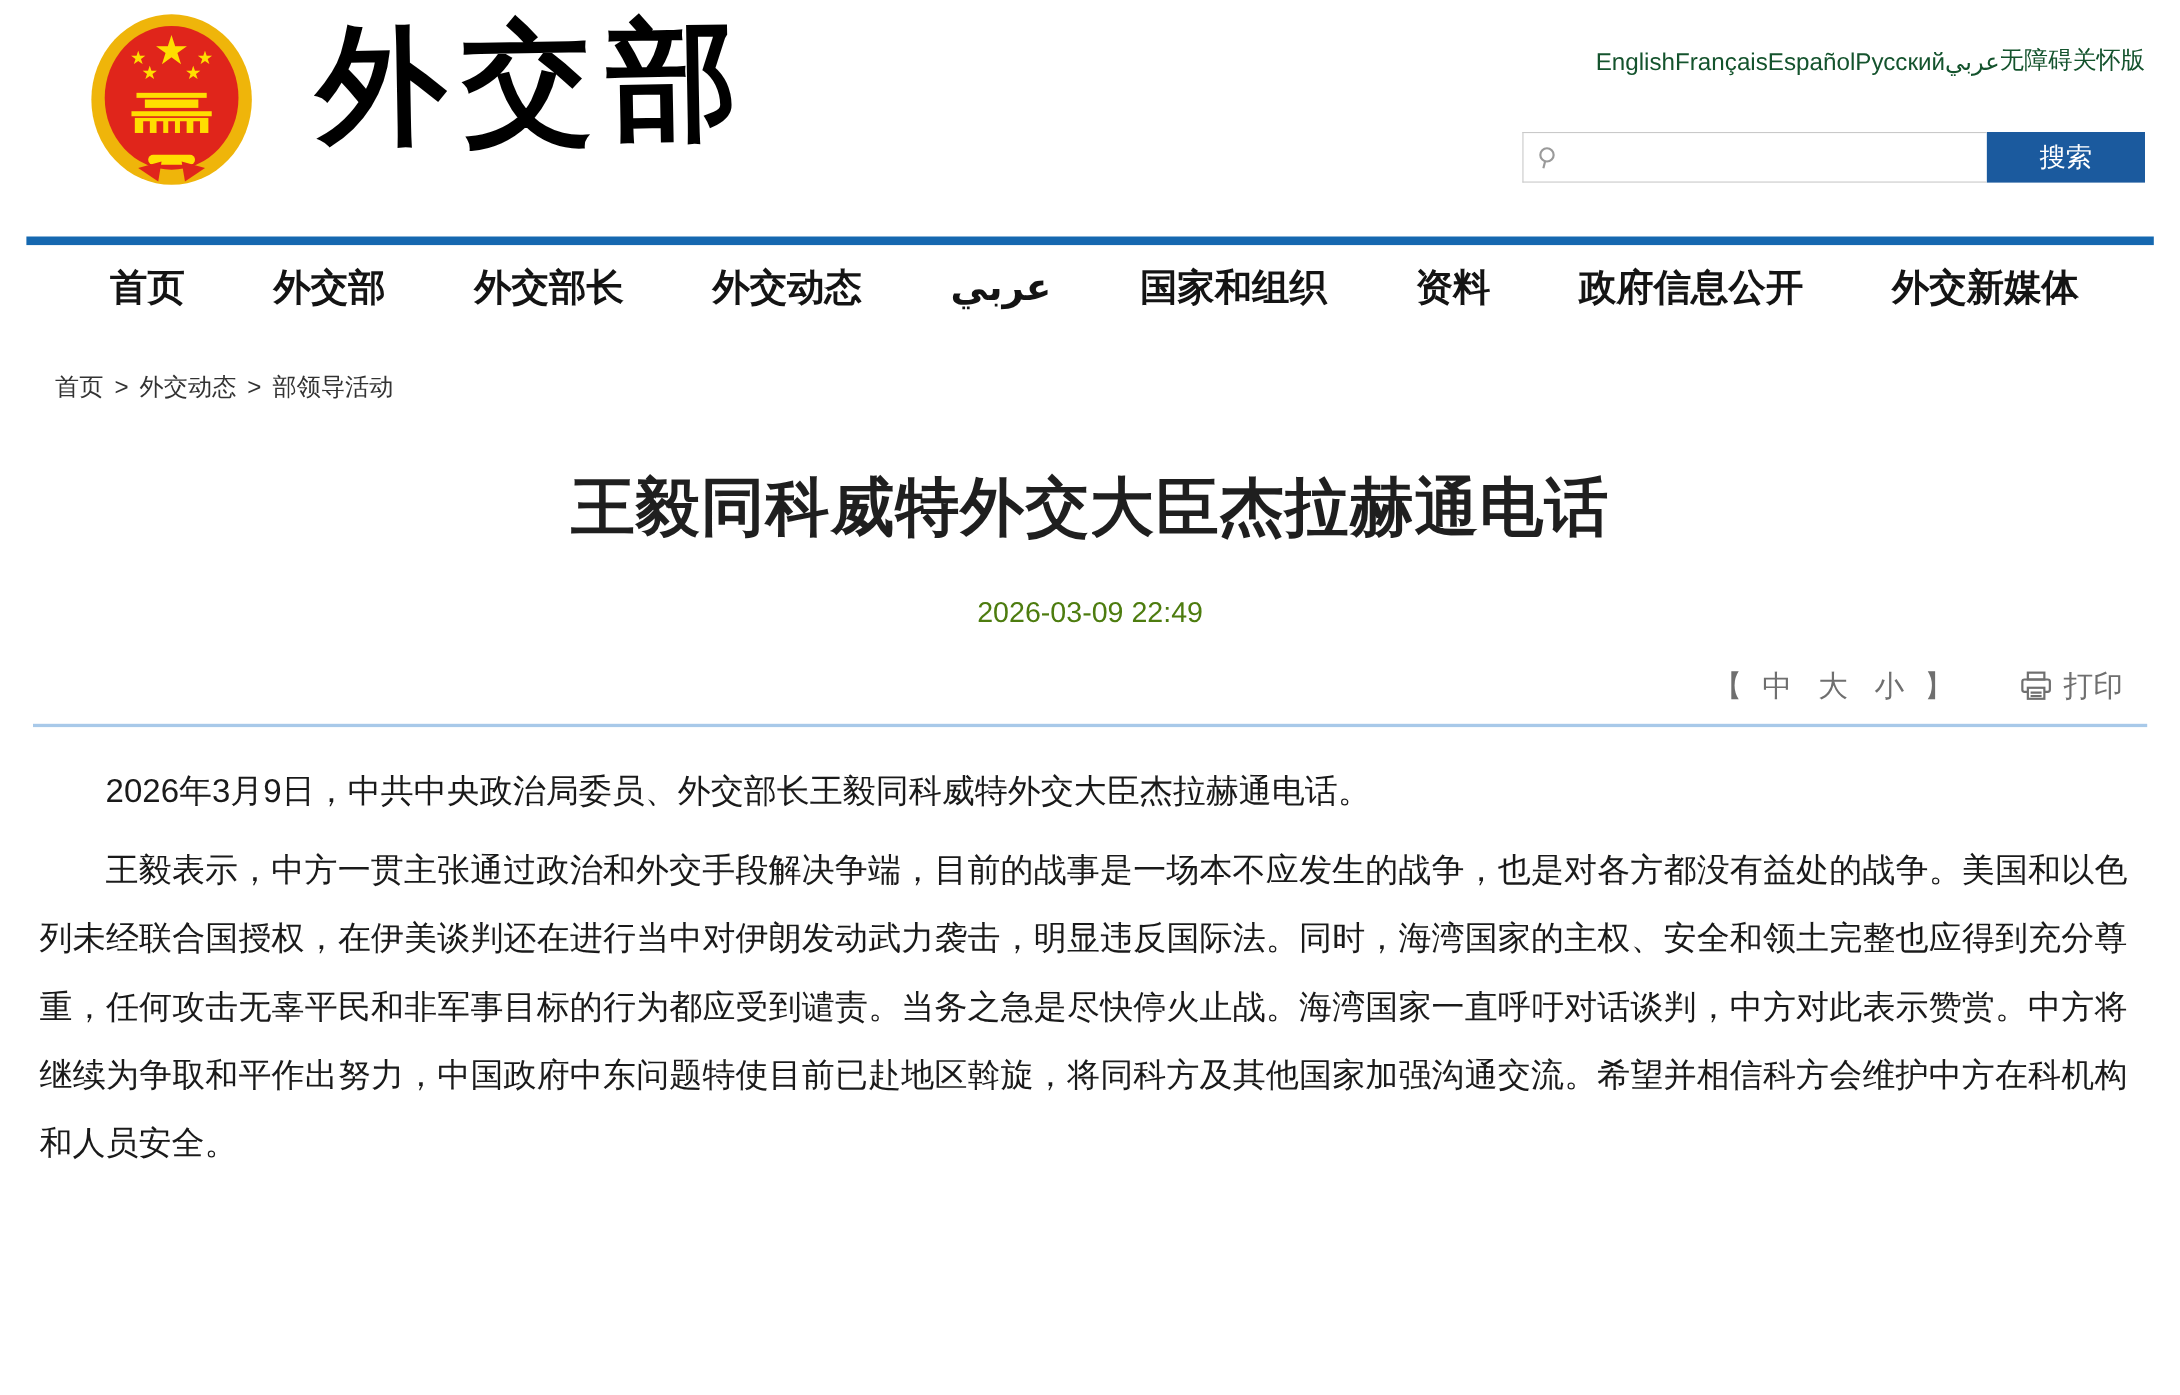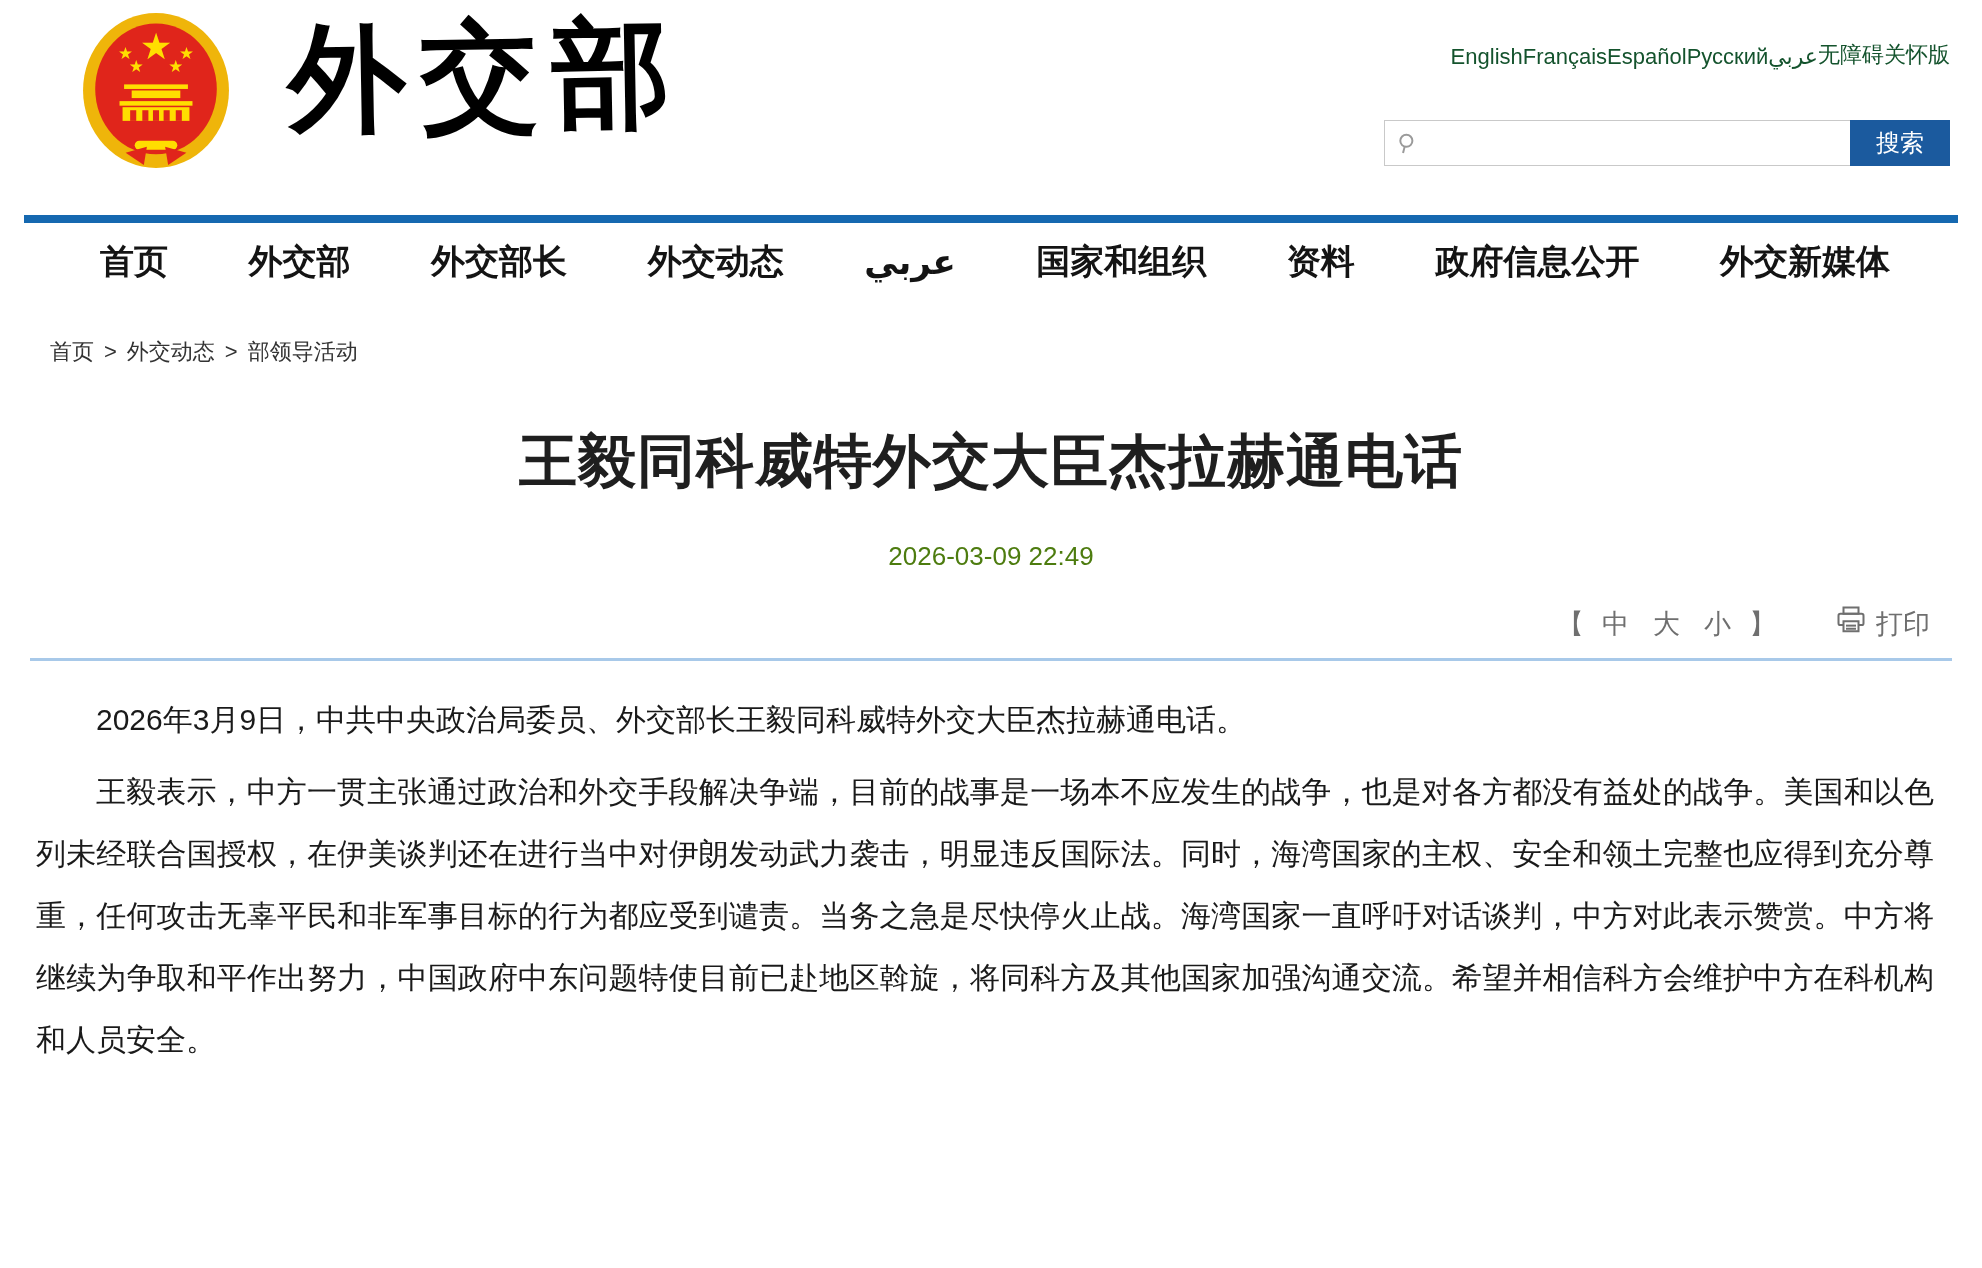--- a/index.html
+++ b/index.html
@@ -13,21 +13,21 @@
   .calligraphy { position:absolute; left:288px; top:6px; font-size:118px; font-weight:bold;
                  letter-spacing:14px; color:#000; transform: rotate(-1deg); line-height:1.2; cursor:pointer; }
   .langs { position:absolute; top:40px; right:32px; display:flex; align-items:flex-end; 
            font-size:22px; color:#14532d; }
   .langs span { cursor:pointer; white-space:nowrap; }
   .search { position:absolute; top:120px; right:32px; width:566px; height:46px; display:flex; }
   .search-box { position:relative; flex:1; border:1px solid #c9c9c9; border-right:none; background:#fff; }
   .search-box svg { position:absolute; left:12px; top:11px; }
   .search-box input { width:100%; height:100%; border:none; outline:none; padding-left:44px;
                       font-size:22px; color:#333; background:transparent; }
-  .search-btn { width:100px; height:46px; border:none; background:#1b5a9e; color:#fff;
+  .search-btn { width:144px; height:46px; border:none; background:#1b5a9e; color:#fff;
                 font-size:24px; cursor:pointer; font-family:inherit; }
 
   
   .topbar { height:8px; background:#1568b0; margin:0 24px; }
   .nav { height:78px; display:flex; align-items:center; justify-content:space-between;
          padding:0 92px 0 100px; background:#fff; }
   .nav-item { font-size:34px; font-weight:bold; color:#141414; cursor:pointer; white-space:nowrap; }
 
   
   .breadcrumb { margin:36px 0 0 50px; font-size:22px; color:#333; display:flex; gap:10px; align-items:center; }
@@ -35,21 +35,21 @@
   .breadcrumb .sep { color:#333; }
 
   
   .title { margin-top:56px; text-align:center; font-size:58px; font-weight:bold;
            color:#1f1f1f; letter-spacing:1px; }
   .date { margin-top:40px; text-align:center; font-size:26px; color:#4d7c0f; }
   .tools { margin:34px 52px 0 0; display:flex; justify-content:flex-end; align-items:center;
            color:#6f6f6f; font-size:27px; }
   .tools .bracket { margin:0 6px; }
   .tools .size-btn { margin:0 12px; cursor:pointer; }
-  .tools .print { display:flex; gap:10px; margin-left:54px; cursor:pointer; }
+  .tools .print { display:flex; align-items:center; gap:10px; margin-left:54px; cursor:pointer; }
   .divider { height:3px; background:#a8c9e9; margin:16px 30px 0 30px; }
 
   
   .article-body { padding:28px 48px 0 36px; font-size:30px; line-height:62px;
                   text-align:justify; color:#1a1a1a; }
   .article-body p { text-indent:2em; margin-bottom:10px; }
 </style>
 </head>
 <body>
 

